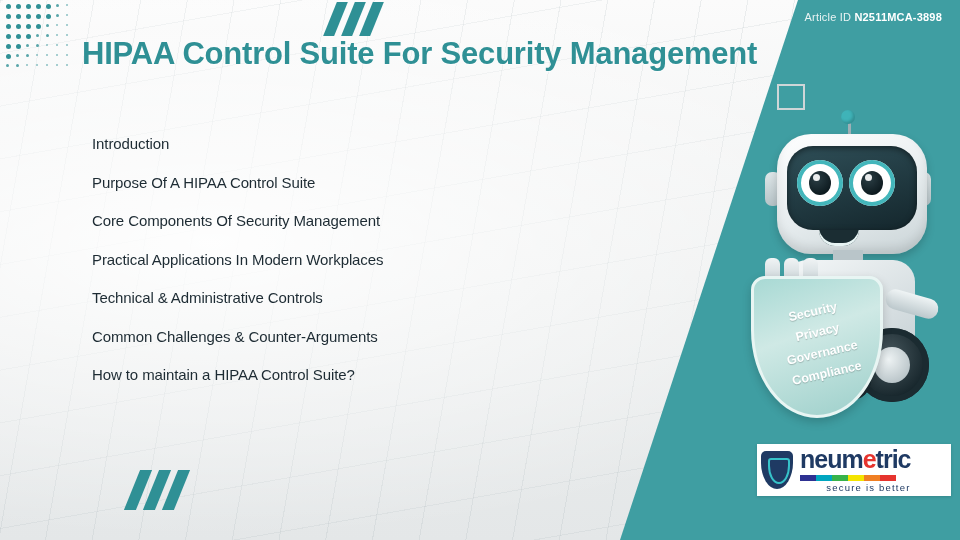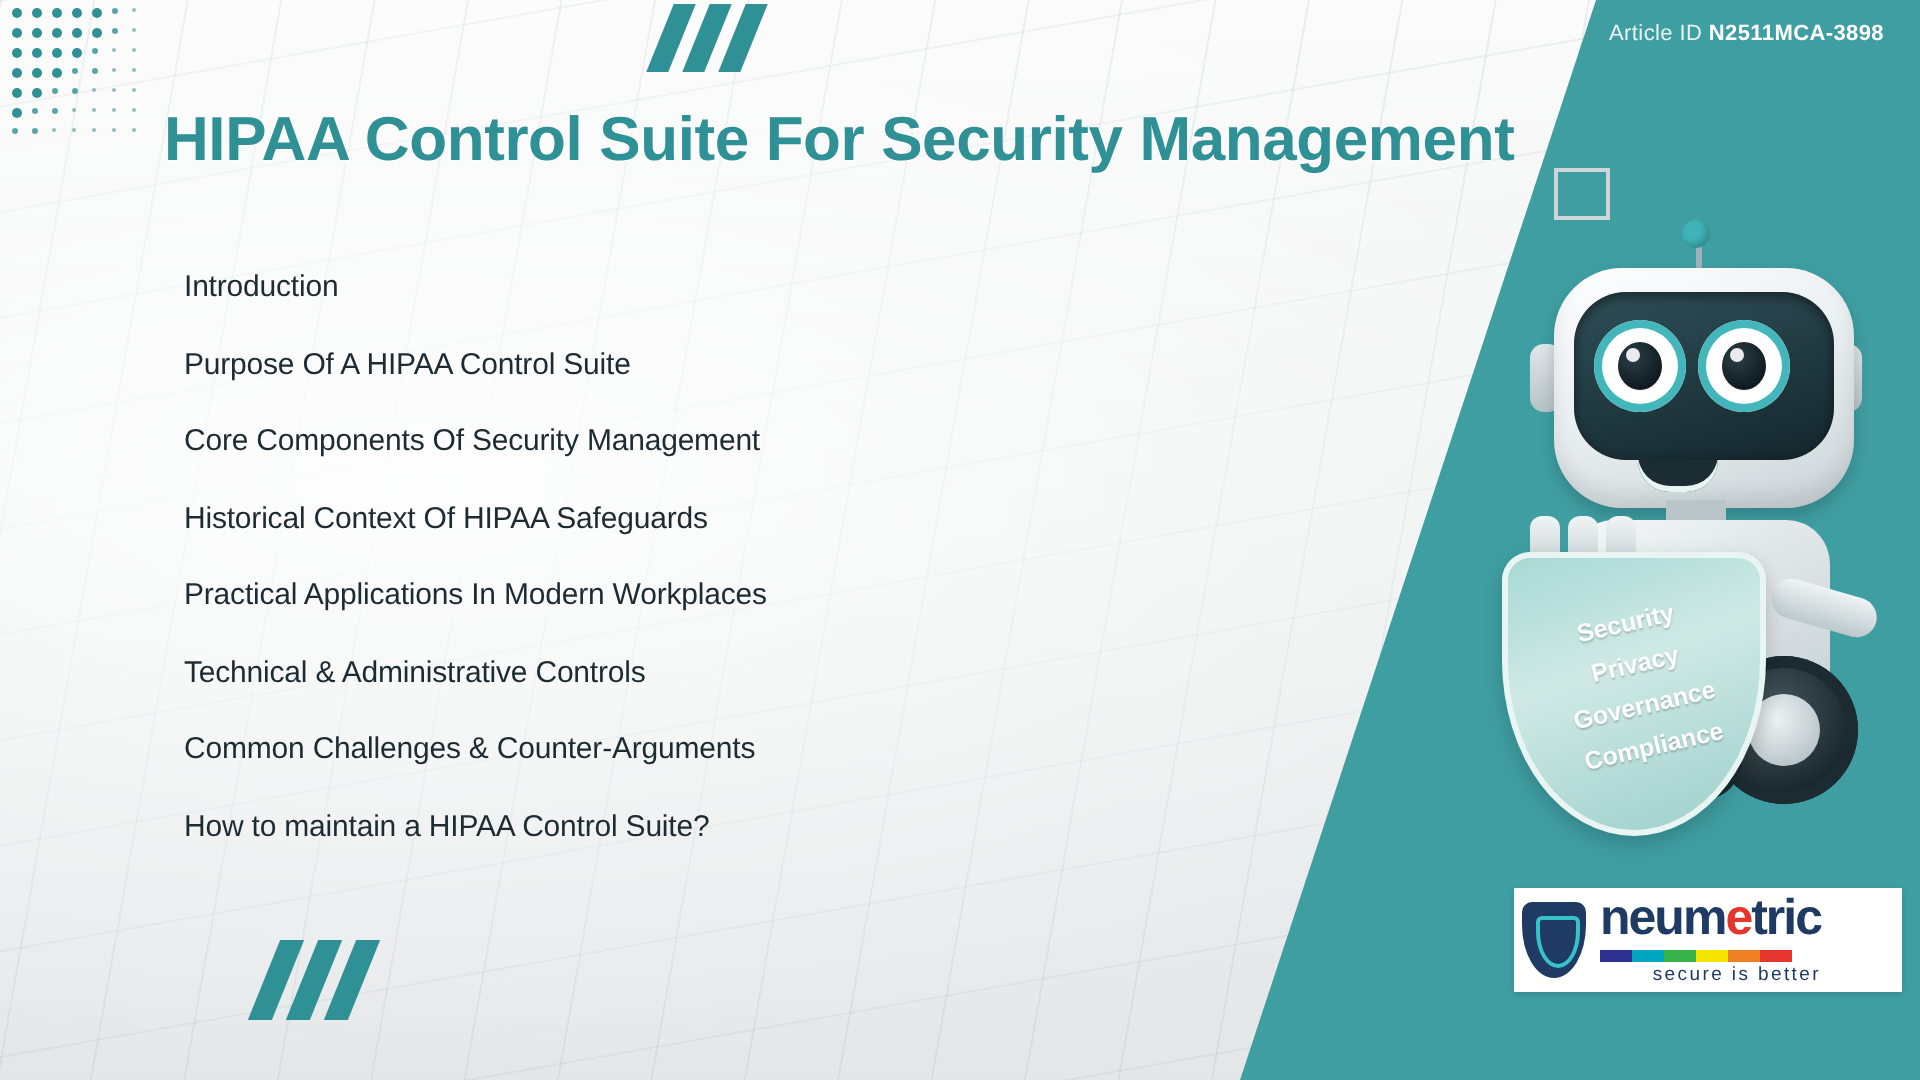--- a/index.html
+++ b/index.html
@@ -61,21 +61,21 @@
   .stripes.bottom { left: 132px; top: 470px; }
   .stripes.bottom span { height: 40px; width: 12px; }
 
   .article-id {
     position: absolute; right: 18px; top: 11px;
     font-size: 11px; color: #e9f3f3; letter-spacing: .2px;
   }
   .article-id b { color: #ffffff; font-weight: 700; }
 
   .title {
-    position: absolute; left: 82px; top: 52px;
+    position: absolute; left: 82px; top: 36px;
     font-size: 31px; font-weight: 700; color: #2f9095;
     letter-spacing: -0.2px;
     text-shadow: 0 1px 0 rgba(255,255,255,.6);
   }
 
   .toc {
     position: absolute; left: 92px; top: 135px;
     width: 620px;
   }
   .toc-item {
@@ -277,21 +277,20 @@
     <span>Article ID</span>
     <b>N2511MCA-3898</b>
   </div>
 
   <h1 class="title">HIPAA Control Suite For Security Management</h1>
 
   <div class="toc">
     <div class="toc-item">Introduction</div>
     <div class="toc-item">Purpose Of A HIPAA Control Suite</div>
     <div class="toc-item">Core Components Of Security Management</div>
-    <div class="toc-item">Historical Context Of HIPAA Safeguards</div>
     <div class="toc-item">Practical Applications In Modern Workplaces</div>
     <div class="toc-item">Technical &amp; Administrative Controls</div>
     <div class="toc-item">Common Challenges &amp; Counter-Arguments</div>
     <div class="toc-item">How to maintain a HIPAA Control Suite?</div>
   </div>
 
   <div class="robot">
     <div class="antenna-stalk"></div>
     <div class="antenna-ball"></div>
     <div class="ear l"></div>

